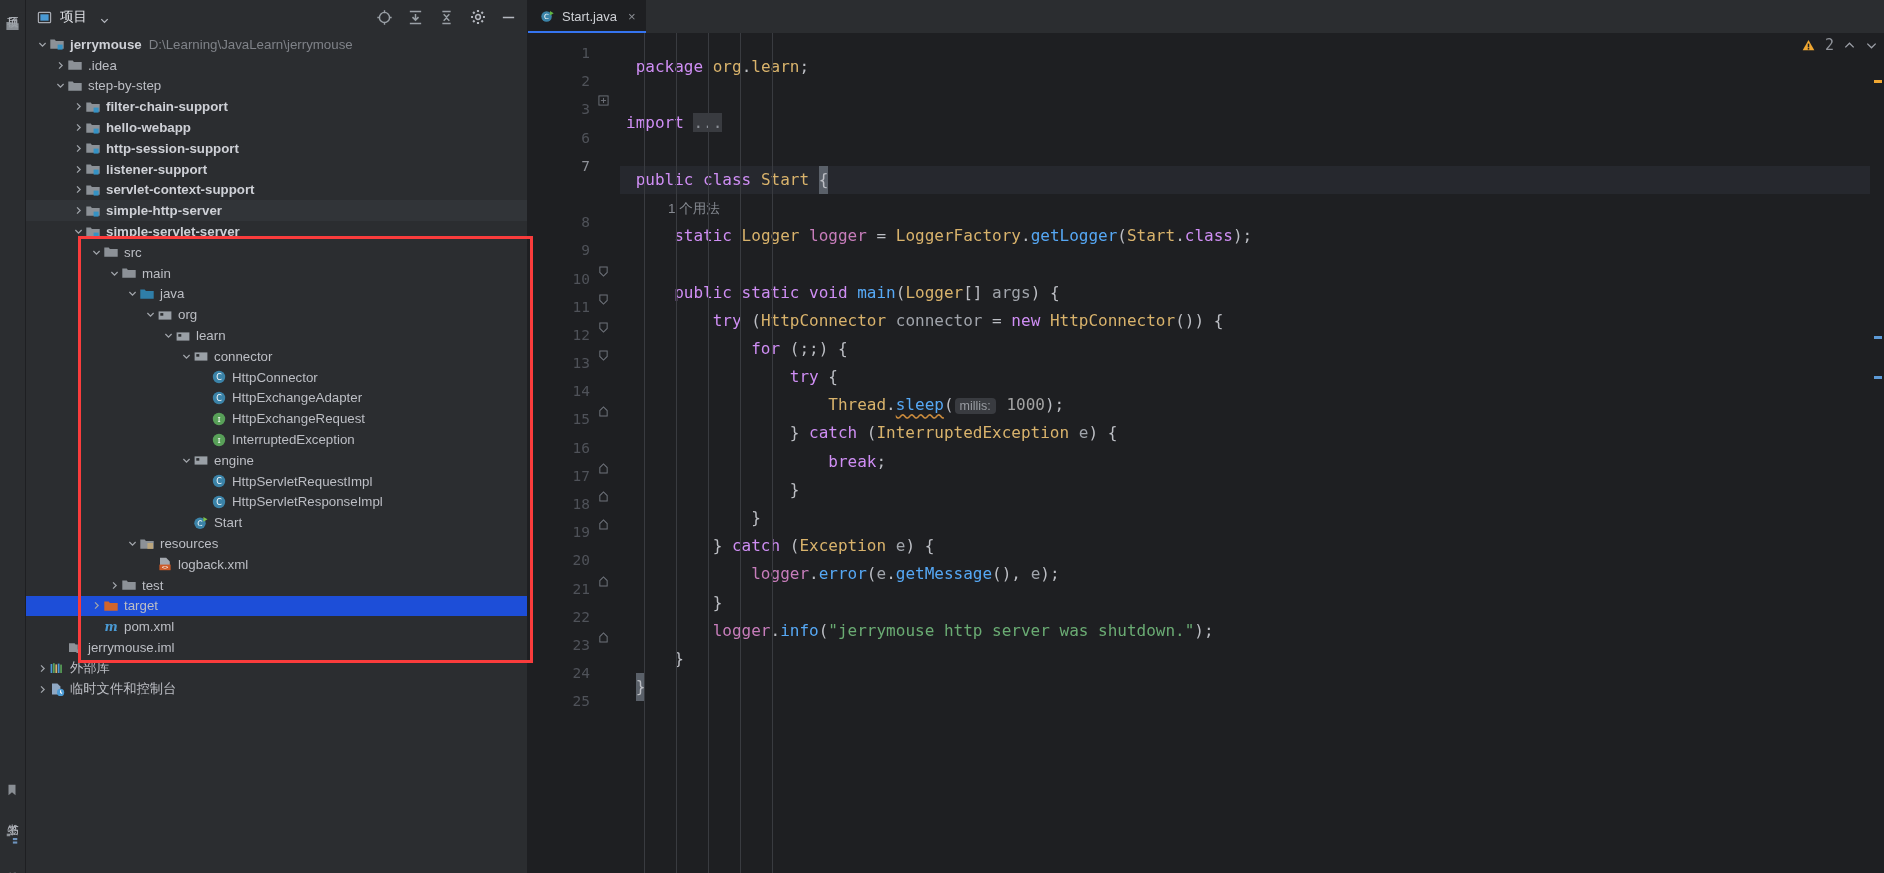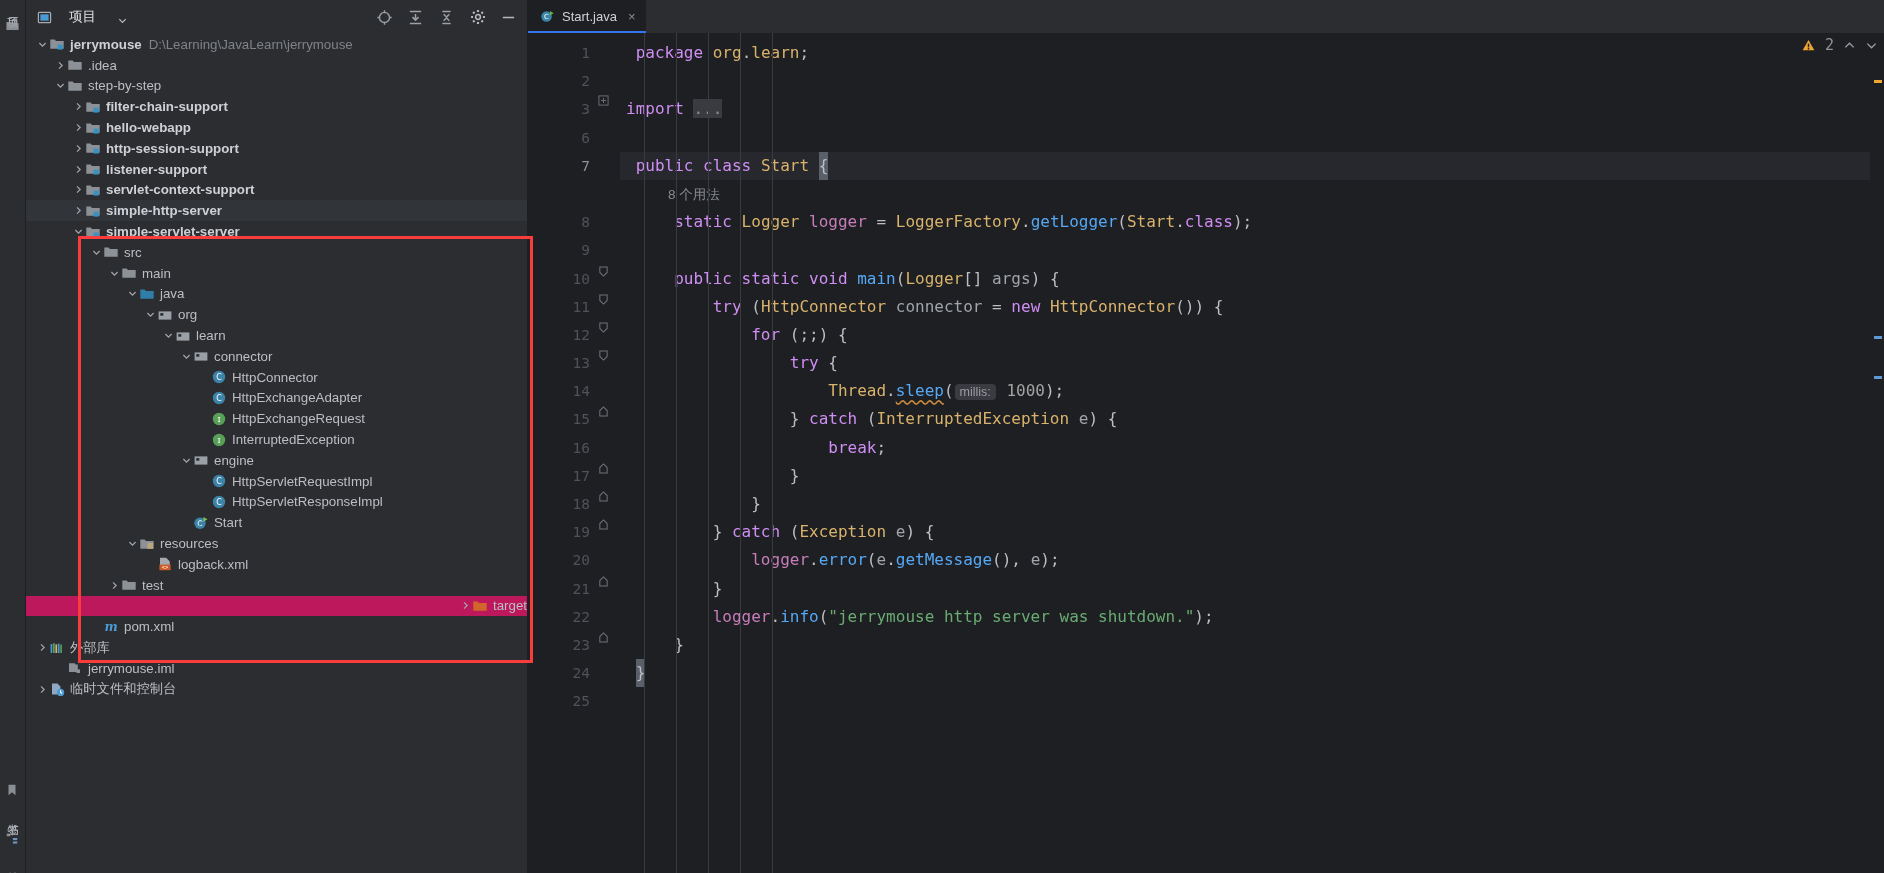--- a/index.html
+++ b/index.html
@@ -29,36 +29,36 @@
   
   .project-panel {
     width: 502px; flex: 0 0 502px; height: 873px;
     background: #2b2d30; display: flex; flex-direction: column;
     position: relative; border-right: 1px solid #1e1f22;
   }
   .panel-header {
     height: 34px; display: flex; align-items: center;
     padding: 0 6px 0 10px; background: #2b2d30; flex: 0 0 34px;
   }
-  .ph-title { display: flex; align-items: flex-end; gap: 16px; }
+  .ph-title { display: flex; align-items: flex-end; gap: 7px; }
   .ph-label { font-size: 13.5px; color: #dfe1e5; }
   .ph-caret { margin-left: 5px; }
   .ph-actions { margin-left: auto; display: flex; align-items: center; gap: 14px; padding-right: 4px; }
   .icon-btn { width: 17px; height: 17px; display: flex; align-items: center; justify-content: center; cursor: pointer; }
 
   .tree {
     flex: 1 1 auto; overflow: hidden; position: relative;
     font-size: 13.3px; color: #bcbec4; padding-top: 0px;
   }
   .row {
     height: 20.8px; display: flex; align-items: center;
     white-space: nowrap; position: relative; cursor: default;
   }
   .row.sel-grey { background: #313438; }
-  .row.sel-brown { background: #be185d; justify-content: flex-end; }
+  .row.sel-brown { background: #1d4ed8; }
   .arrow { width: 13px; height: 13px; flex: 0 0 13px; display:flex; align-items:center; justify-content:center; }
   .spacer { flex: 0 0 13px; }
   .ico { width: 16px; height: 16px; flex: 0 0 16px; margin-right: 5px; display:flex; align-items:center; justify-content:center; }
   .lbl { color: #bcbec4; }
   .lbl.bold { font-weight: bold; color: #ced0d6; }
   .lbl.dim { color: #7f8288; font-weight: normal; }
 
   
   .red-box {
     position: absolute; border: 3px solid #fa3c3c; pointer-events: none;
@@ -78,21 +78,21 @@
     height: 2.5px; background: #3574f0;
   }
   .tab-close { color: #8b8e94; font-size: 13px; margin-left: 4px; cursor: pointer; }
 
   .code-wrap { flex: 1 1 auto; position: relative; display: flex; background: #1e1f22; overflow: hidden; }
   .gutter {
     width: 70px; flex: 0 0 70px; background: #1e1f22;
     position: relative; padding-top: 6px;
   }
   .fold-col { width: 22px; flex: 0 0 22px; background:#1e1f22; position: relative; padding-top: 6px;}
-  .code-col { flex: 1 1 auto; position: relative; padding-top: 6px; overflow: hidden;}
+  .code-col { flex: 1 1 auto; position: relative; padding-top: 20px; overflow: hidden;}
 
   .ln {
     height: 28.2px; line-height: 28.2px; text-align: right;
     padding-right: 8px; font-family: "DejaVu Sans Mono", monospace;
     font-size: 14.5px; color: #4f5259; position: relative;
   }
   .ln.cur { color: #8f9299; }
   .runmark { position: absolute; right: -16px; top: 50%; transform: translateY(-50%); }
 
   .cl {
@@ -617,20 +617,31 @@
           <span style="flex:0 0 64px"></span>
           <span class="spacer"></span>
           <span class="ico">
             <svg width="16" height="16" viewBox="0 0 16 16">
               <text x="8" y="12.4" font-size="12.5" fill="#4a9ad4" text-anchor="middle" font-style="italic" font-family="DejaVu Serif" font-weight="bold">m</text>
             </svg>
           </span>
           <span class="lbl">pom.xml</span>
         </div>
         <div class="row">
+          <span style="flex:0 0 28px"></span>
+          <span class="spacer"></span>
+          <span class="ico">
+            <svg width="16" height="16" viewBox="0 0 16 16">
+              <path d="M2 3.2h5.6l1 1.2h2.2v7.6H2z" fill="#8c9197"></path>
+              <rect x="9.4" y="9.4" width="3.6" height="3.6" fill="#8c9197"></rect>
+            </svg>
+          </span>
+          <span class="lbl">jerrymouse.iml</span>
+        </div>
+        <div class="row">
           <span style="flex:0 0 10px"></span>
           <span class="arrow">
             <svg width="11" height="11" viewBox="0 0 12 12">
               <path d="M4.4 2.6L7.8 6l-3.4 3.4" fill="none" stroke="#a1a5ab" stroke-width="1.35"></path>
             </svg>
           </span>
           <span class="ico">
             <svg width="16" height="16" viewBox="0 0 16 16">
               <g fill="#4a9ad4">
                 <rect x="1.6" y="4" width="1.7" height="9"></rect>
@@ -643,31 +654,20 @@
               </g>
               <g fill="#4a9ad4">
                 <rect x="8.8" y="3.6" width="1.7" height="9.4"></rect>
               </g>
               <g fill="#58a058">
                 <rect x="11.2" y="4.6" width="1.7" height="8.4"></rect>
               </g>
             </svg>
           </span>
           <span class="lbl">外部库</span>
-        </div>
-        <div class="row">
-          <span style="flex:0 0 28px"></span>
-          <span class="spacer"></span>
-          <span class="ico">
-            <svg width="16" height="16" viewBox="0 0 16 16">
-              <path d="M2 3.2h5.6l1 1.2h2.2v7.6H2z" fill="#8c9197"></path>
-              <rect x="9.4" y="9.4" width="3.6" height="3.6" fill="#8c9197"></rect>
-            </svg>
-          </span>
-          <span class="lbl">jerrymouse.iml</span>
         </div>
         <div class="row">
           <span style="flex:0 0 10px"></span>
           <span class="arrow">
             <svg width="11" height="11" viewBox="0 0 12 12">
               <path d="M4.4 2.6L7.8 6l-3.4 3.4" fill="none" stroke="#a1a5ab" stroke-width="1.35"></path>
             </svg>
           </span>
           <span class="ico">
             <svg width="16" height="16" viewBox="0 0 16 16">
@@ -803,21 +803,21 @@
               </svg></span></div>
           <div class="ln" style="text-align: center; padding-right: 0px;"></div>
           <div class="ln" style="text-align: center; padding-right: 0px;"></div>
         </div>
       <div class="code-col" id="codecol">
           <div class="cl"> <span class="kw">package</span> <span class="type">org</span>.<span class="type">learn</span>;</div>
           <div class="cl"></div>
           <div class="cl"><span class="kw">import</span> <span style="background:#393b40;color:#8b8f96">...</span></div>
           <div class="cl"></div>
           <div class="cl hl"> <span class="kw">public</span> <span class="kw">class</span> <span class="type">Start</span> <span class="caret-blk">{</span></div>
-          <div class="inlay-line"><span class="inlay" style="margin-left:42px">8 个用法</span></div>
+          <div class="inlay-line"><span class="inlay" style="margin-left:42px">1 个用法</span></div>
           <div class="cl">     <span class="kw">static</span> <span class="type">Logger</span> <span class="field">logger</span> = <span class="type">LoggerFactory</span>.<span class="fn">getLogger</span>(<span class="type">Start</span>.<span class="kw">class</span>);</div>
           <div class="cl"></div>
           <div class="cl">     <span class="kw">public</span> <span class="kw">static</span> <span class="kw">void</span> <span class="fn">main</span>(<span class="type">Logger</span>[] <span class="var">args</span>) {</div>
           <div class="cl">         <span class="kw">try</span> (<span class="type">HttpConnector</span> <span class="var">connector</span> = <span class="kw">new</span> <span class="type">HttpConnector</span>()) {</div>
           <div class="cl">             <span class="kw">for</span> (;;) {</div>
           <div class="cl">                 <span class="kw">try</span> {</div>
           <div class="cl">                     <span class="type">Thread</span>.<span class="fn deprecated">sleep</span>(<span class="param-hint">millis:</span> <span class="num">1000</span>);</div>
           <div class="cl">                 } <span class="kw">catch</span> (<span class="type">InterruptedException</span> <span class="var">e</span>) {</div>
           <div class="cl">                     <span class="kw">break</span>;</div>
           <div class="cl">                 }</div>

